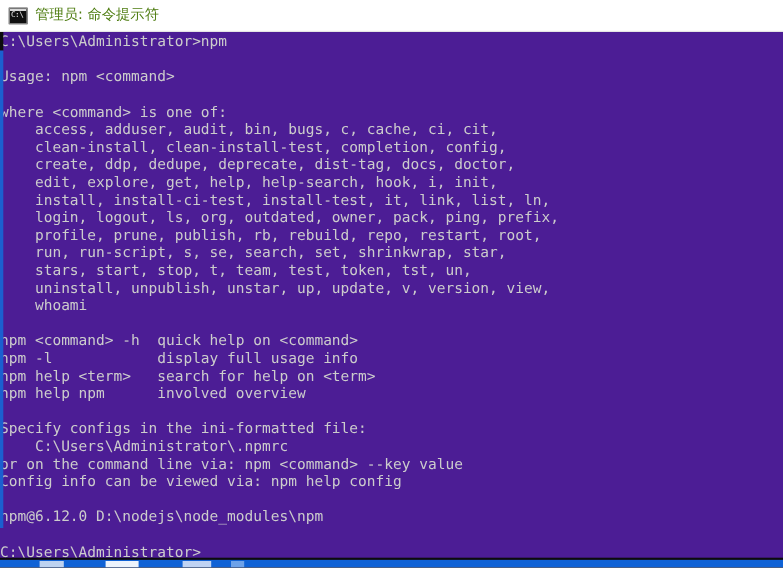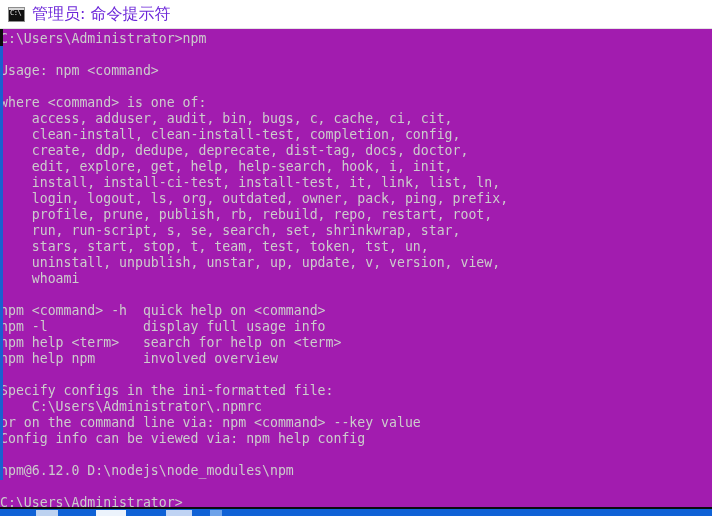--- a/index.html
+++ b/index.html
@@ -58,33 +58,33 @@
   }
   #console-icon .icon-bar {
     position: absolute;
     left: 0; top: 0;
     width: 100%;
     height: 2px;
     background: #d7d7d7;
   }
   #window-title {
     font-family: "DejaVu Sans", "Liberation Sans", sans-serif;
-    font-size: 16px;
-    color: #6d28d9;
+    font-size: 13px;
+    color: #4d7c0f;
     white-space: nowrap;
     line-height: 14px;
   }
   
   #terminal {
     position: absolute;
     top: 29px;
     left: 0;
     width: 712px;
     height: 480px;
-    background: #a21caf;
+    background: #4c1d95;
     overflow: hidden;
   }
   #terminal-text {
     position: absolute;
     top: 2px;
     left: 0px;
     margin: 0;
     font-family: "DejaVu Sans Mono", "Liberation Mono", monospace;
     font-size: 13.2px;
     line-height: 16px;

